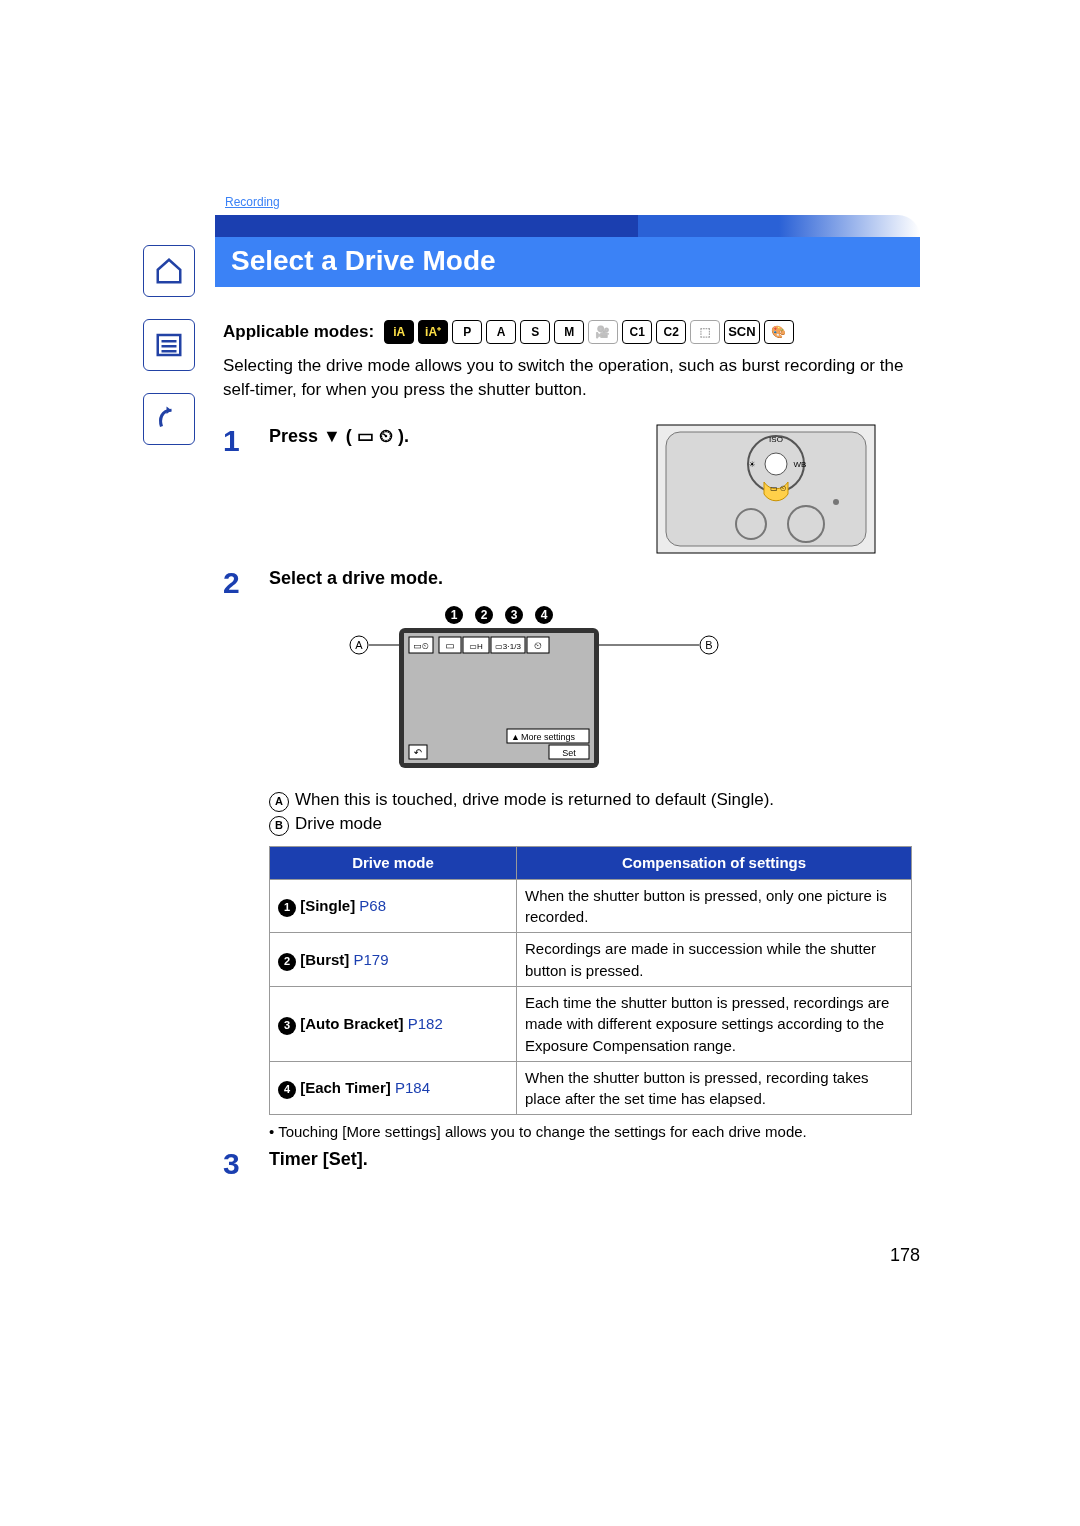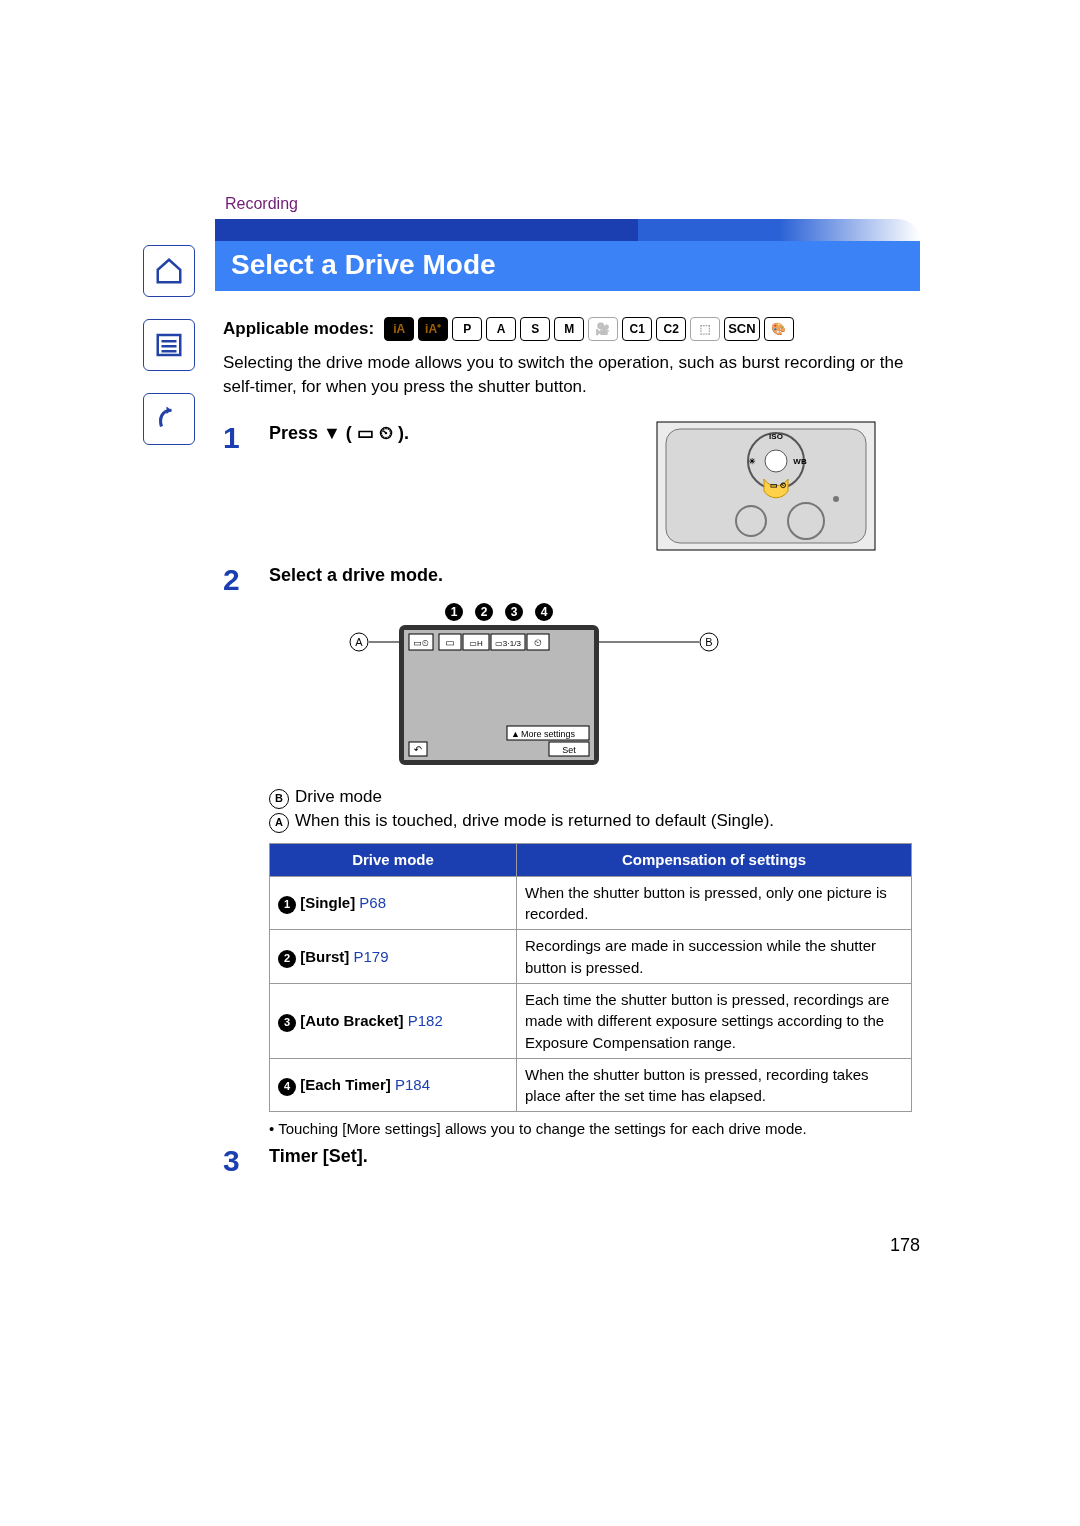--- a/index.html
+++ b/index.html
@@ -31,40 +31,41 @@
     height: 50px;
     border: 1.5px solid #2242a5;
     border-radius: 6px;
     display: flex;
     align-items: center;
     justify-content: center;
     color: #2242a5;
   }
   .side-nav svg { stroke: #2242a5; }
   .breadcrumb {
-    font-size: 16px;
-    color: #701a75;
+    font-size: 12px;
+    color: #3b82f6;
     margin-left: 10px;
     margin-bottom: 6px;
+    text-decoration: underline;
   }
   .header-swoosh {
     height: 22px;
     background: linear-gradient(90deg, #1b3fb0 0 60%, #2a61d6 60% 80%, #fff 100%);
     border-top-right-radius: 22px;
     margin-bottom: 0;
   }
   .title-bar {
     background: #3b82f6;
     color: #fff;
     font-size: 28px;
     font-weight: bold;
     padding: 8px 16px 10px 16px;
   }
   .content {
-    padding: 8px 8px;
+    padding: 15px 8px;
     font-size: 17px;
     line-height: 1.42;
   }
   .section-title { font-weight: bold; margin-top: 18px; }
   .mode-row {
     display: flex;
     align-items: center;
     gap: 4px;
     margin: 18px 0 10px 0;
   }
@@ -74,41 +75,40 @@
     justify-content: center;
     min-width: 22px;
     height: 22px;
     padding: 0 3px;
     border: 1.5px solid #000;
     border-radius: 4px;
     font-size: 12px;
     font-weight: bold;
     background: #fff;
   }
-  .mode-badge.solid { background:#000; color:#a16207; }
+  .mode-badge.solid { background:#000; color:#fde047; }
   .mode-badge.dim { opacity:.35; }
   .step-row {
     display: flex;
     gap: 18px;
     margin-top: 22px;
   }
   .step-num {
     font-size: 30px;
     font-weight: bold;
     color: #1b3fb0;
     width: 28px;
     flex-shrink: 0;
     line-height: 1.1;
   }
   .step-body { flex: 1; }
   .step-body .step-title { font-weight: bold; font-size: 18px; }
   .camera-diagram {
     width: 256px;
     flex-shrink: 0;
-    font-weight: bold;
   }
   .screen-diagram {
     margin: 12px 0 8px 70px;
   }
   .note-letter {
     display:inline-flex;
     align-items:center;
     justify-content:center;
     width:18px;
     height:18px;
@@ -286,24 +286,24 @@
               <text x="209" y="137" text-anchor="middle" font-size="9">More settings</text>
               <rect x="210" y="142" width="40" height="14" fill="#fff" stroke="#000"></rect>
               <text x="230" y="153" text-anchor="middle" font-size="9">Set</text>
 
               <rect x="70" y="142" width="18" height="14" fill="#fff" stroke="#000"></rect>
               <text x="79" y="153" text-anchor="middle" font-size="10">↶</text>
             </svg>
           </div>
 
           <div>
-            <span class="note-letter">B</span><span>Drive mode</span>
+            <span class="note-letter">A</span><span>When this is touched, drive mode is returned to default (Single).</span>
           </div>
           <div>
-            <span class="note-letter">A</span><span>When this is touched, drive mode is returned to default (Single).</span>
+            <span class="note-letter">B</span><span>Drive mode</span>
           </div>
 
           <table class="settings">
             <tbody>
                 <tr>
               <th style="width:230px;">Drive mode</th>
               <th>Compensation of settings</th>
             </tr>
             <tr>
               <td class="dm">

